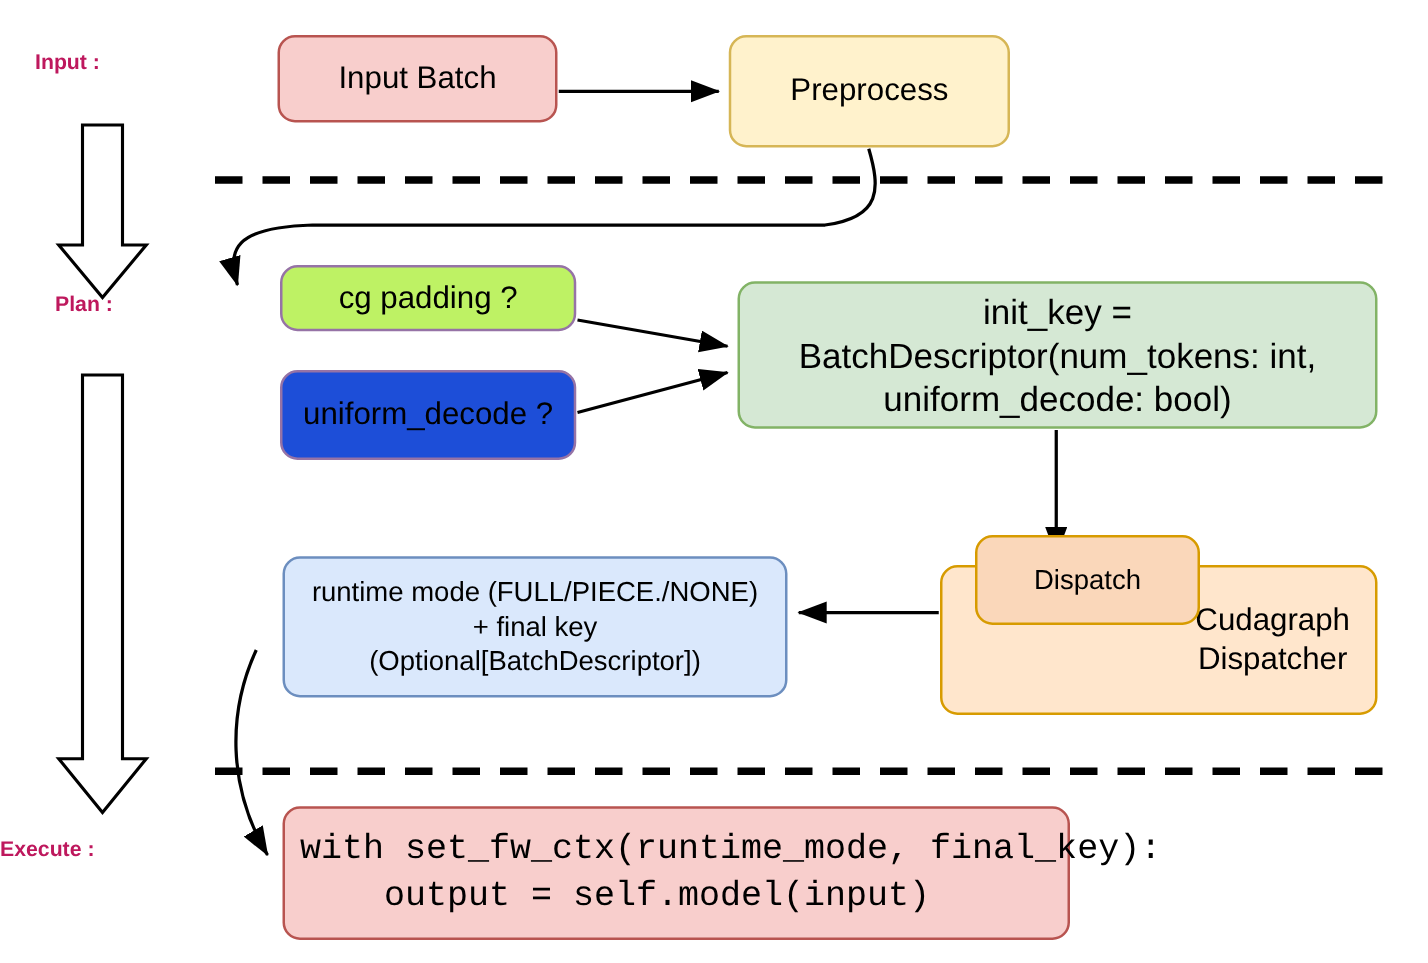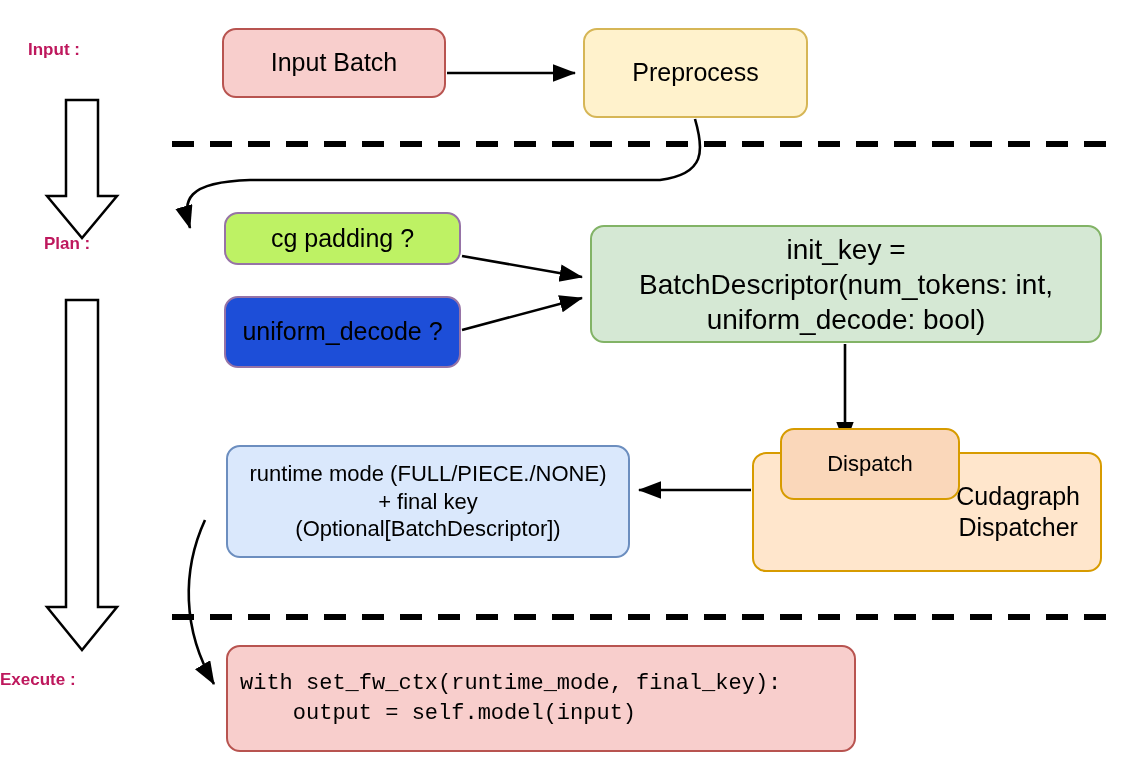--- a/index.html
+++ b/index.html
@@ -89,21 +89,21 @@
   #node-dispatch {
     left: 752px; top: 428px; width: 180px; height: 72px;
     background: #fad7ba; border-color: #d79b00;
     font-size: 22px;
     margin-left: 28px;
   }
   #node-execute-code {
     left: 226px; top: 645px; width: 630px; height: 107px;
     background: #f8cecc; border-color: #b85450;
     font-family: "Liberation Mono", "DejaVu Sans Mono", monospace;
-    font-size: 22px;
+    font-size: 28px;
     justify-content: flex-start;
     padding-left: 12px;
     white-space: pre;
     text-align: left;
     line-height: 1.35;
   }
 
   
   #label-input   { left: 28px; top: 40px; }
   #label-plan    { left: 44px; top: 234px; }

